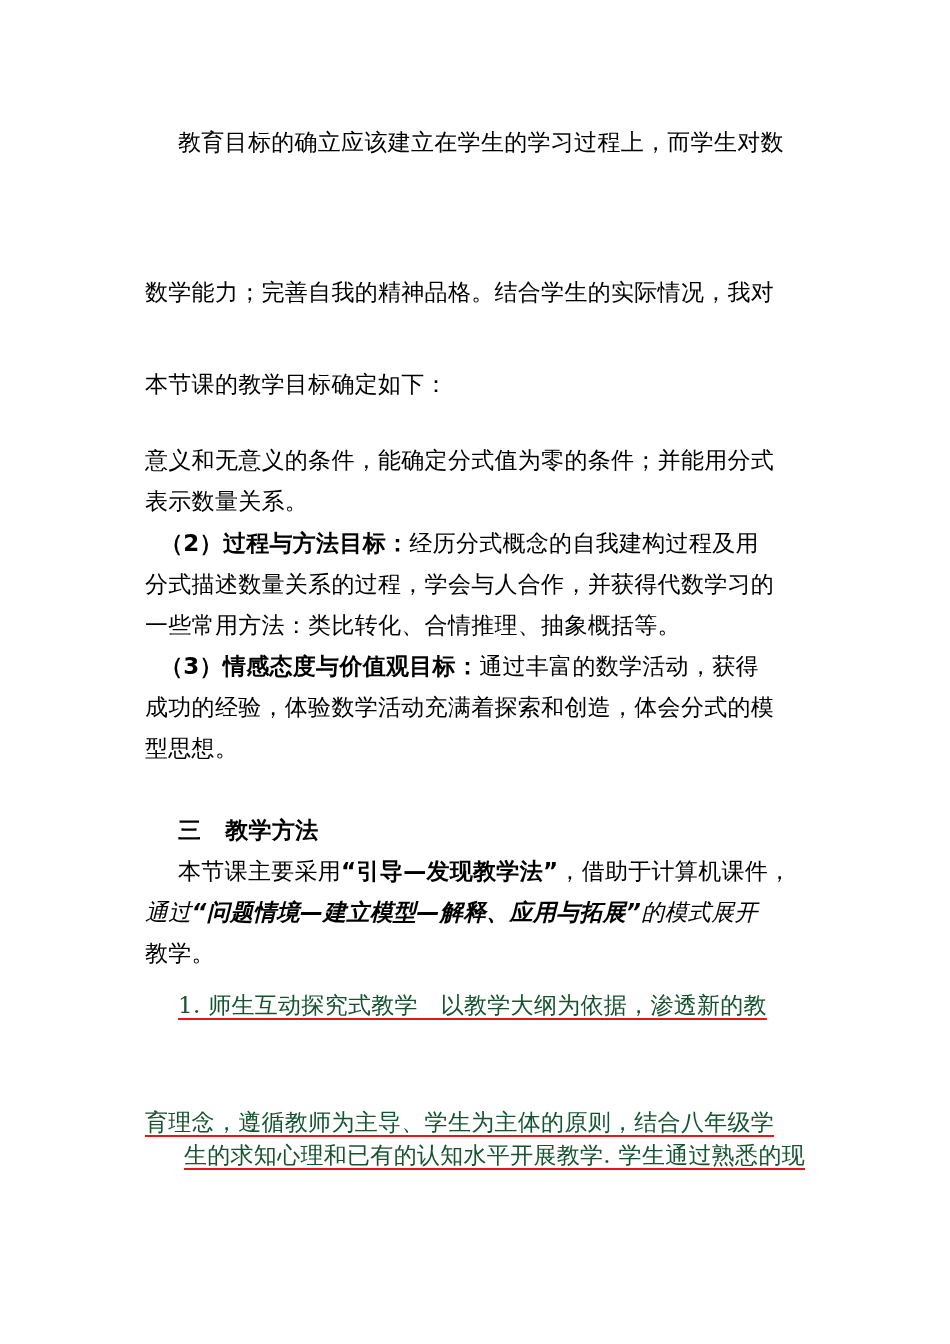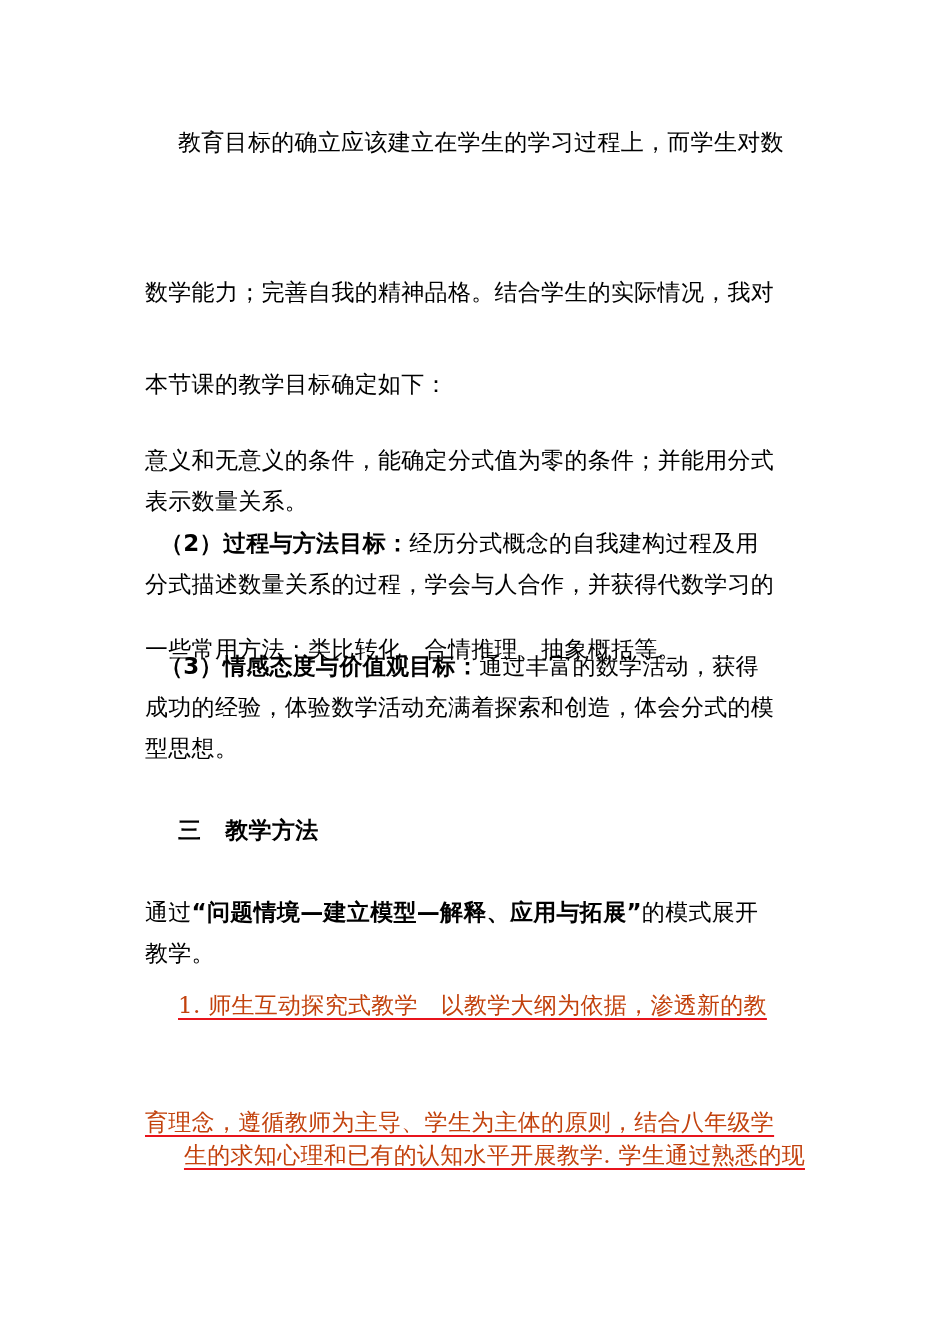--- a/index.html
+++ b/index.html
@@ -28,21 +28,21 @@
       left: 145px;
       width: 660px;
       font-size: 23px;
       line-height: 30px;
       white-space: nowrap;
       letter-spacing: 0.3px;
     }
     .indent { left: 178px; width: 627px; }
     .b { font-weight: bold; font-family: "DejaVu Sans", "Liberation Sans", sans-serif; }
     .red {
-      color: #c2410c;
+      color: #14532d;
       text-decoration: underline;
       text-decoration-color: #e8141c;
       text-underline-offset: 5px;
       text-decoration-thickness: 2px;
     }
     .heading {
       font-weight: bold;
       font-family: "DejaVu Sans", "Liberation Sans", sans-serif;
       word-spacing: 0;
     }
@@ -56,33 +56,36 @@
   <div class="line" style="top:277px;">数学能力；完善自我的精神品格。结合学生的实际情况，我对</div>
   <div class="line" style="top:352px;margin-top:17px;">本节课的教学目标确定如下：</div>
 
   <div class="line" style="top:486px;">表示数量关系。</div>
   <div class="line" style="top:445px;">意义和无意义的条件，能确定分式值为零的条件；并能用分式</div>
 
   <div class="line indent" style="top:528px; left:160px;">
     <span class="b">（2）</span><span class="b">过程与方法目标：</span><span>经历分式概念的自我建构过程及用</span>
   </div>
   <div class="line" style="top:569px;">分式描述数量关系的过程，学会与人合作，并获得代数学习的</div>
-  <div class="line" style="top:610px;margin-top:24px;">一些常用方法：类比转化、合情推理、抽象概括等。</div>
+  <div class="line" style="top:610px;">一些常用方法：类比转化、合情推理、抽象概括等。</div>
 
   <div class="line indent" style="top:651px; left:160px;">
     <span class="b">（3）</span><span class="b">情感态度与价值观目标：</span><span>通过丰富的数学活动，获得</span>
   </div>
   <div class="line" style="top:692px;">成功的经验，体验数学活动充满着探索和创造，体会分式的模</div>
   <div class="line" style="top:733px;">型思想。</div>
 
   <div class="line heading" style="top:815px; left:178px;">
     <span>三</span><span style="display:inline-block;width:24px;"></span><span>教学方法</span>
   </div>
 
-  <div class="line" style="top:897px;">
+  <div class="line indent" style="top:856px;">
+    <span>本节课主要采用</span><span class="b">“引导—发现教学法”</span><span>，借助于计算机课件，</span>
+  </div>
+  <div class="line" style="top:897px;font-style:italic;">
     <span>通过</span><span class="b">“问题情境—建立模型—解释、应用与拓展”</span><span>的模式展开</span>
   </div>
   <div class="line" style="top:938px;">教学。</div>
 
   <div class="line indent red" style="top:990px; white-space:pre;">1. 师生互动探究式教学   以教学大纲为依据，渗透新的教</div>
   <div class="line red" style="top:1107px;">育理念，遵循教师为主导、学生为主体的原则，结合八年级学</div>
   <div class="line red" style="top:1140px;text-align:right;">生的求知心理和已有的认知水平开展教学. 学生通过熟悉的现</div>
 
 </div>
 

